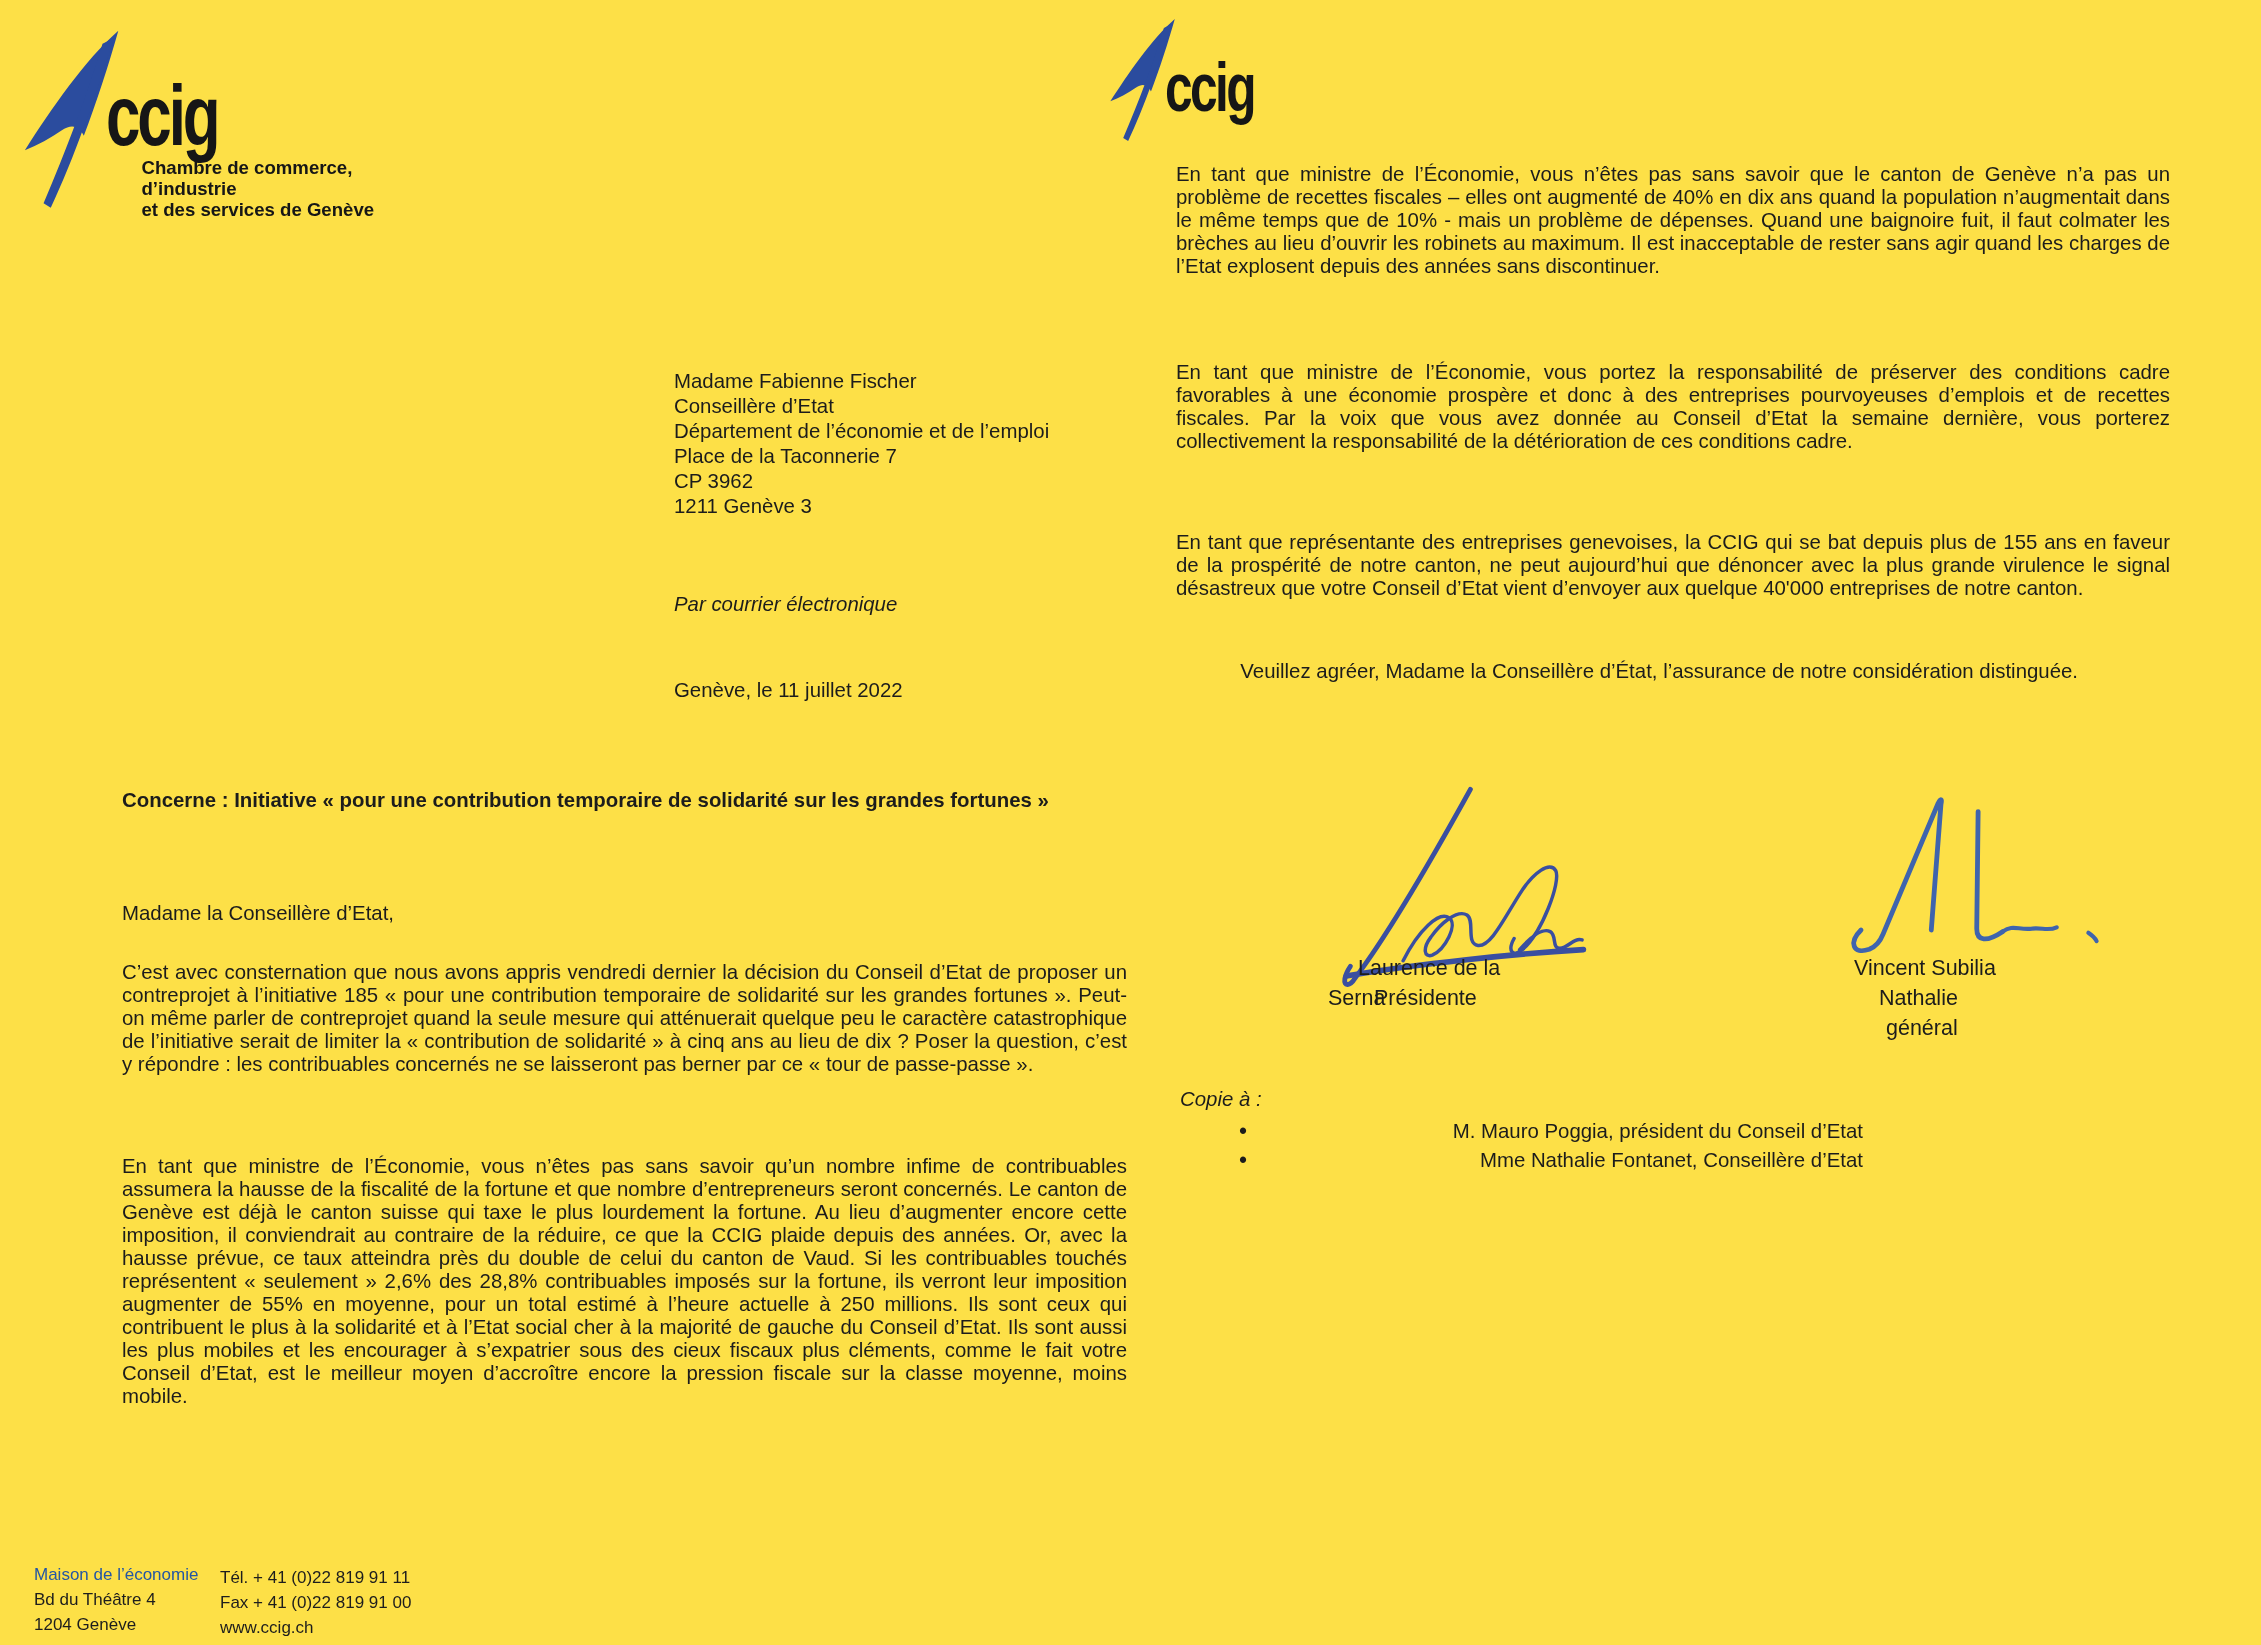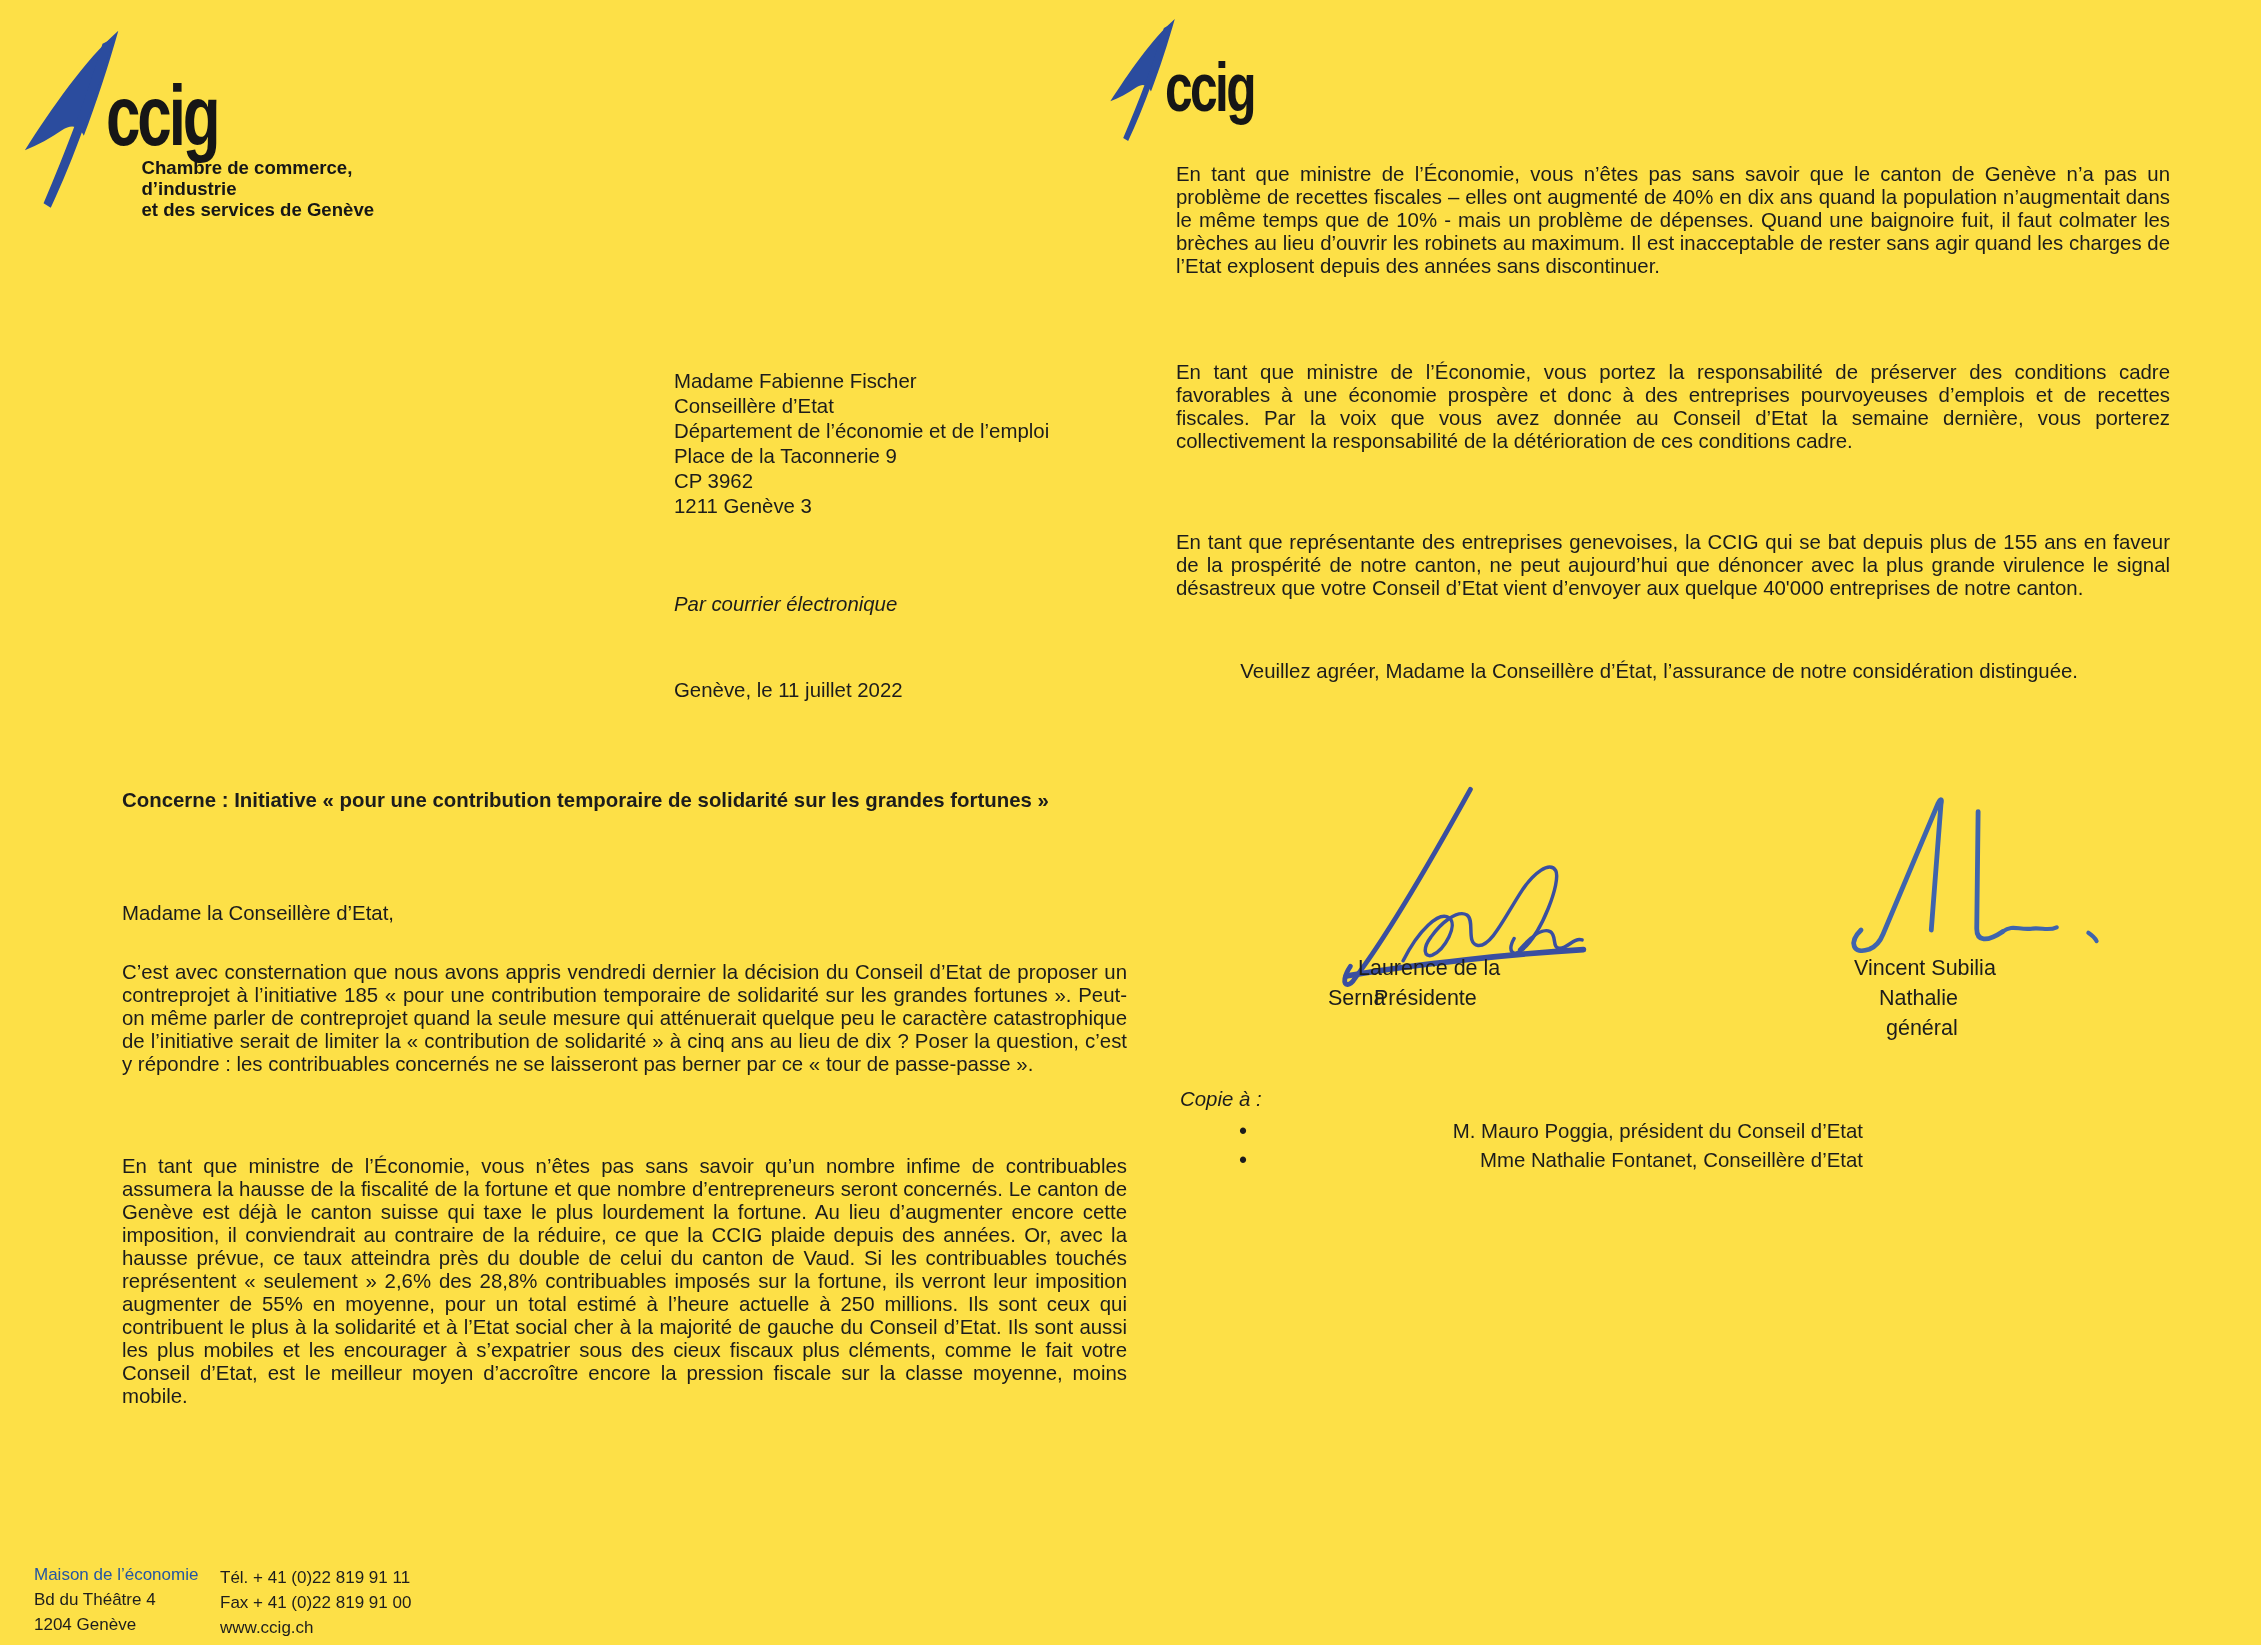--- a/index.html
+++ b/index.html
@@ -47,21 +47,21 @@
     <div class="tagline abs" style="left:120px;top:135px;width:286px;">
       <div>Chambre de commerce, d’industrie</div>
       <div>et des services de Genève</div>
     </div>
   </div>
 
   <div class="abs" style="left:674px;top:369px;width:501px;">
     <div class="recipient-line">Madame Fabienne Fischer</div>
     <div class="recipient-line">Conseillère d’Etat</div>
     <div class="recipient-line">Département de l’économie et de l’emploi</div>
-    <div class="recipient-line">Place de la Taconnerie 9</div>
+    <div class="recipient-line">Place de la Taconnerie 7</div>
     <div class="recipient-line">CP 3962</div>
     <div class="recipient-line">1211 Genève 3</div>
   </div>
 
   <div class="abs left-text italic" style="left:674px;top:593px;">Par courrier électronique</div>
 
   <div class="abs left-text" style="left:674px;top:679px;">Genève, le 11 juillet 2022</div>
 
   <div class="abs body-text bold" style="left:122px;top:789px;width:1005px;">Concerne : Initiative « pour une contribution temporaire de solidarité sur les grandes fortunes »</div>
 

